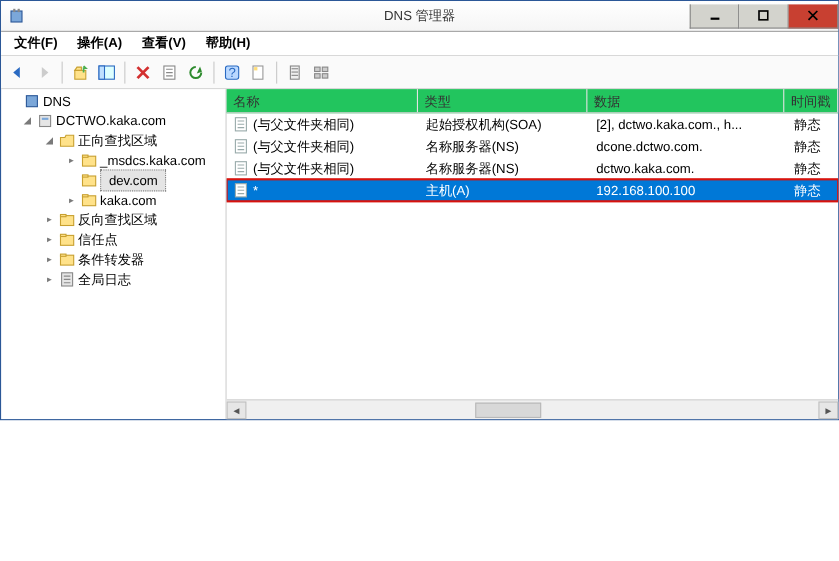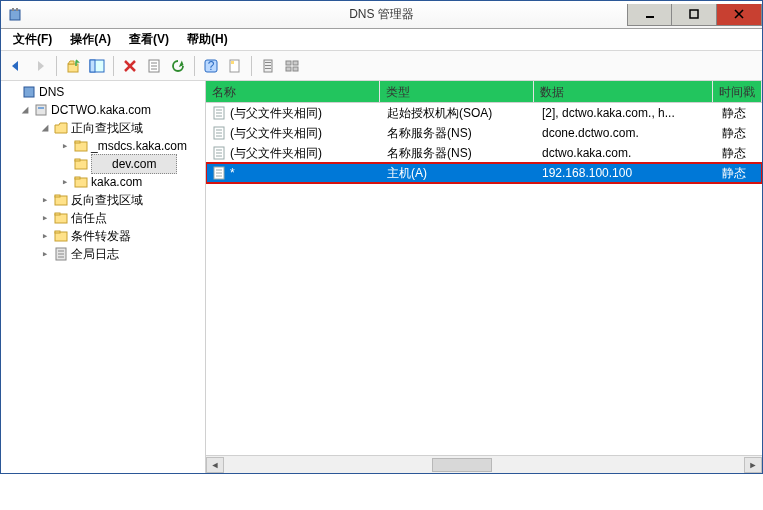--- a/index.html
+++ b/index.html
@@ -1,17 +1,17 @@
 <!DOCTYPE html>
 <html><head>
 <meta charset="utf-8">
 <style>
   * { box-sizing: border-box; margin: 0; padding: 0; font-family: "Microsoft YaHei", "Segoe UI", Tahoma, sans-serif; font-size: 12px; }
   html, body { width: 763px; height: 510px; overflow: hidden; background: #fff; }
-  .window { width: 763px; height: 474px; border: 1px solid #2b5797; display: flex; flex-direction: column; background: #fff; }
+  .window { width: 763px; height: 382px; border: 1px solid #2b5797; display: flex; flex-direction: column; background: #fff; }
   .titlebar { height: 28px; background: linear-gradient(#fff,#f5f5f5); border-bottom: 1px solid #a0a0a0; display: flex; align-items: center; position: relative; }
   .title-icon { width: 16px; height: 16px; margin: 0 6px; }
   .title-text { position: absolute; left: 0; right: 0; text-align: center; font-size: 12px; color: #333; pointer-events: none; }
   .win-controls { margin-left: auto; display: flex; }
   .win-btn { width: 45px; height: 22px; display: flex; align-items: center; justify-content: center; border: 1px solid #888; border-top: none; font-family: Arial, sans-serif; font-weight: bold; cursor: pointer; }
   .win-min { background: #d3d3cd; }
   .win-max { background: #d3d3cd; border-left: none; }
   .win-close { background: #c84031; color: #000; border-left: none; }
 
   .menubar { height: 22px; display: flex; align-items: center; gap: 2px; padding: 0 4px; border-bottom: 1px solid #d8d8d8; background: #fff; font-weight: bold; }
@@ -26,21 +26,21 @@
   .content { flex: 1; display: flex; min-height: 0; }
   .tree-pane { width: 205px; border-right: 1px solid #d0d0d0; overflow: auto; padding: 2px 0 0 0; }
   .list-pane { flex: 1; display: flex; flex-direction: column; min-width: 0; }
 
   .tree-node { display: flex; align-items: center; height: 18px; line-height: 18px; padding-left: 4px; white-space: nowrap; cursor: pointer; }
   .tree-node .tw { width: 12px; text-align: center; color: #7a7a7a; font-family: monospace; font-size: 11px; }
   .tree-node .tw.hidden { visibility: hidden; }
   .tree-node .ic { width: 16px; height: 16px; margin: 0 2px; display: inline-flex; }
   .tree-node .lbl {}
   .tree-node.selected { }
-  .tree-node.selected .lbl { background: #e5e5e5; border: 1px dotted #888; padding: 0 20px; }
+  .tree-node.selected .lbl { background: #e5e5e5; border: 1px dotted #888; padding: 0 7px; }
   .indent-1 { padding-left: 6px; }
   .indent-2 { padding-left: 18px; }
   .indent-3 { padding-left: 38px; }
   .indent-4 { padding-left: 58px; }
 
   .list-header { height: 22px; display: flex; border-bottom: 1px solid #d0d0d0; background: #22c55e; }
   .col-h { border-right: 1px solid #e3e3e3; padding: 3px 6px; color: #333; font-size: 12px; white-space: nowrap; }
   .c1 { width: 175px; }
   .c2 { width: 155px; }
   .c3 { width: 180px; }

